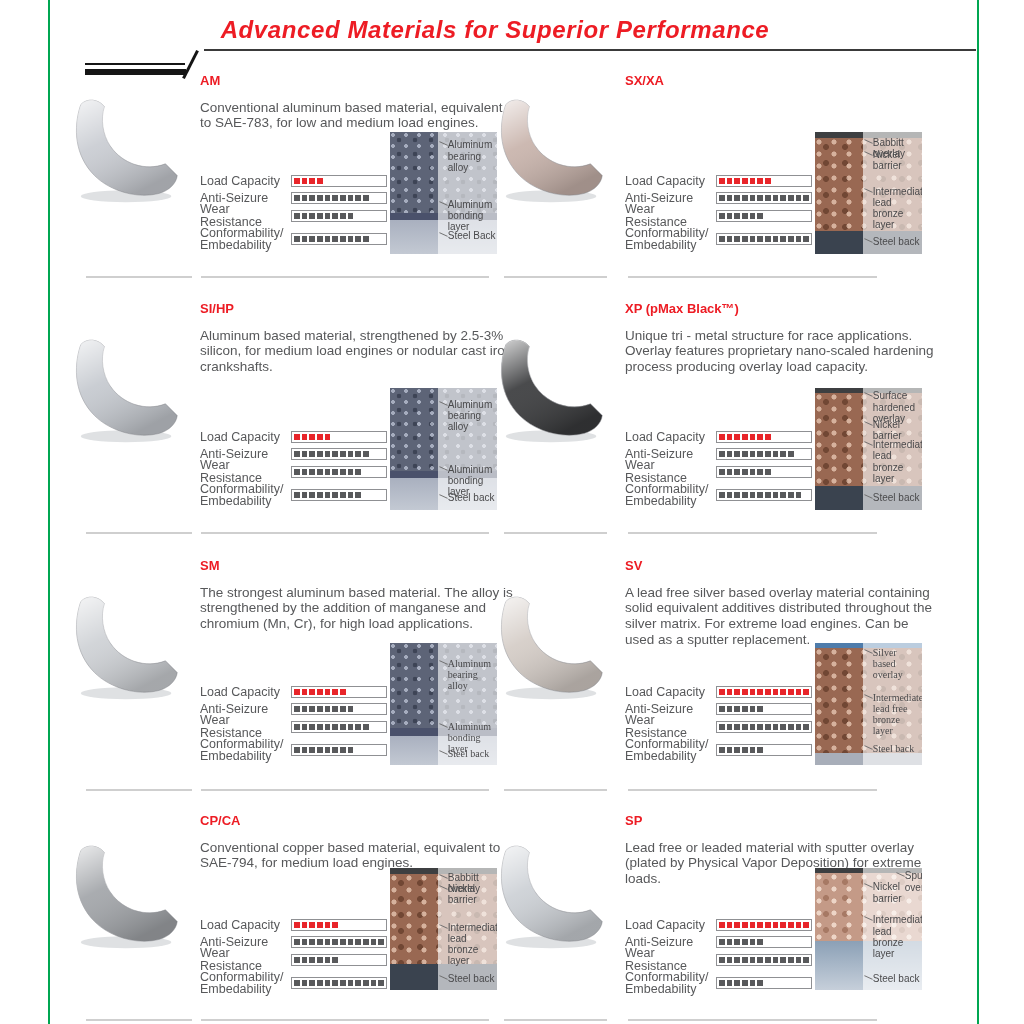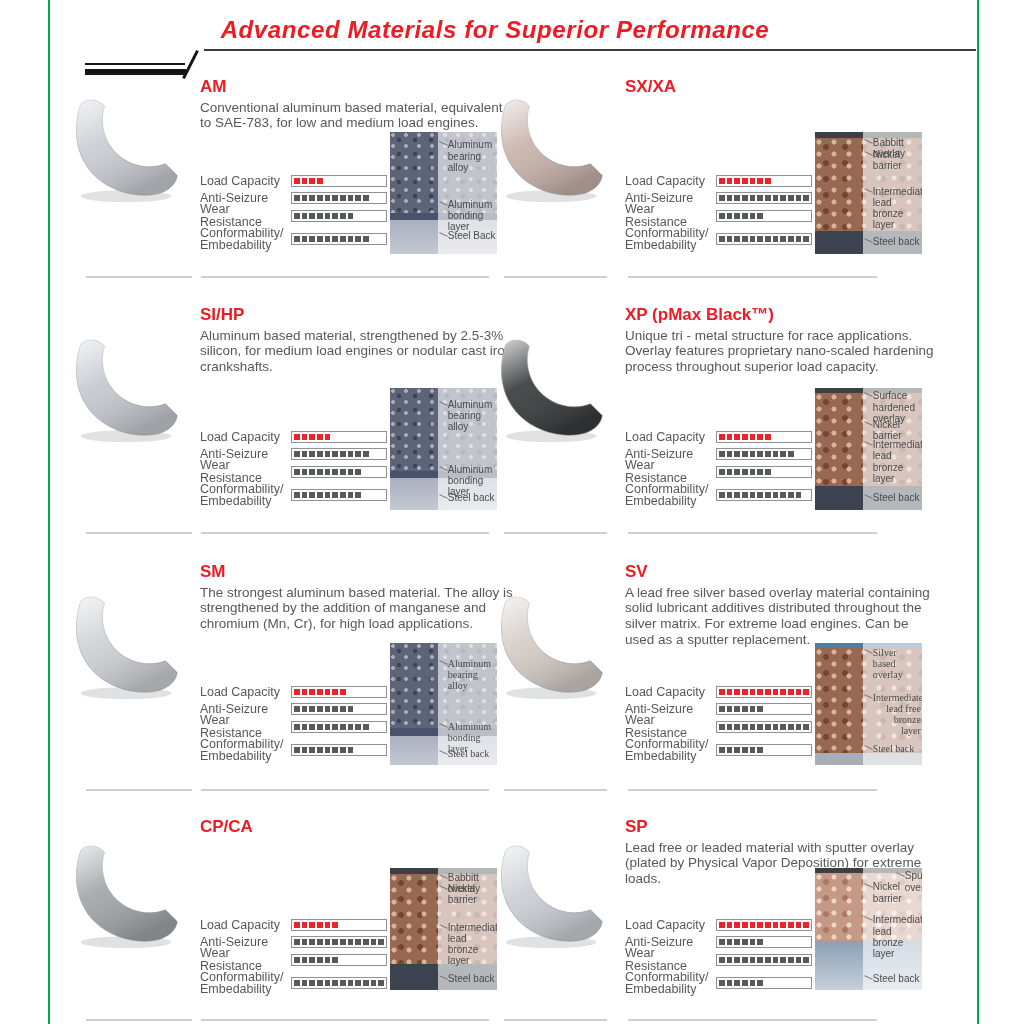--- a/index.html
+++ b/index.html
@@ -21,21 +21,21 @@
   
   .sep{position:absolute;height:2px;background:#cfcfcf;}
 
   
   .sec{position:absolute;width:445px;height:218px;}
   .sec1{left:65px;top:60px;}  .sec2{left:490px;top:60px;}
   .sec3{left:65px;top:288px;} .sec4{left:490px;top:288px;}
   .sec5{left:65px;top:545px;} .sec6{left:490px;top:545px;}
   .sec7{left:65px;top:800px;} .sec8{left:490px;top:800px;}
 
-  .code{position:absolute;left:135px;top:0;font-size:17px;color:#ed1c24;}
+  .code{position:absolute;left:135px;top:0;font-size:13px;color:#ed1c24;}
   .desc{position:absolute;left:135px;top:26px;width:314px;font-size:13.5px;line-height:1.18;color:#57585a;}
 
   .bearing{position:absolute;left:0;width:128px;height:112px;}
   .row1 .bearing{top:34px;} .row2 .bearing{top:46px;} .row3 .bearing{top:46px;} .row4 .bearing{top:40px;}
 
   .ratings{position:absolute;left:135px;width:232px;}
   .row1 .ratings{top:112px;} .row2 .ratings{top:140px;} .row3 .ratings{top:138px;} .row4 .ratings{top:116px;}
   .rrow{display:flex;align-items:center;height:17.5px;}
   .rrow.last{height:29px;align-items:center;}
   .rlabel{width:91px;flex:none;font-size:12.5px;color:#57585a;line-height:12.5px;}
@@ -395,21 +395,21 @@
   <section class="sec sec4 row2">
     <div class="bearing">
       <svg class="bsvg" viewBox="0 0 130 112" width="128" height="112">
         <ellipse cx="62" cy="103" rx="46" ry="6" fill="#b9bcc0" opacity="0.45"></ellipse>
         <path class="shell" d="M16,10 C8,34 10,62 30,82 C46,98 74,106 96,100 C106,97 113,90 114,82 L102,70 C82,78 58,70 46,52 C38,40 36,24 40,12 C34,4 22,3 16,10 Z" stroke="#9a9da1" stroke-width="0.6" fill="#3a3b3d"></path>
         <path d="M16,10 C8,34 10,62 30,82 C46,98 74,106 96,100 C106,97 113,90 114,82 L102,70 C82,78 58,70 46,52 C38,40 36,24 40,12 C34,4 22,3 16,10 Z" fill="url(#shine)"></path>
         <path d="M40,12 C36,24 38,40 46,52 L52,48 C45,37 43,25 46,14 Z" fill="#ffffff" opacity="0.35"></path>
       </svg>
     </div>
     <h3 class="code">XP (pMax Black™)</h3>
-    <p class="desc">Unique tri - metal structure for race applications. Overlay features proprietary nano-scaled hardening process throughout superior load capacity.</p>
+    <p class="desc">Unique tri - metal structure for race applications. Overlay features proprietary nano-scaled hardening process producing overlay load capacity.</p>
     <div class="ratings">
       <div class="rrow">
         <span class="rlabel">Load Capacity</span>
         <div class="bar red">
               <i class="on"></i>
               <i class="on"></i>
               <i class="on"></i>
               <i class="on"></i>
               <i class="on"></i>
               <i class="on"></i>
@@ -580,21 +580,21 @@
   <section class="sec sec6 row3">
     <div class="bearing">
       <svg class="bsvg" viewBox="0 0 130 112" width="128" height="112">
         <ellipse cx="62" cy="103" rx="46" ry="6" fill="#b9bcc0" opacity="0.45"></ellipse>
         <path class="shell" d="M16,10 C8,34 10,62 30,82 C46,98 74,106 96,100 C106,97 113,90 114,82 L102,70 C82,78 58,70 46,52 C38,40 36,24 40,12 C34,4 22,3 16,10 Z" stroke="#9a9da1" stroke-width="0.6" fill="#d4ccc6"></path>
         <path d="M16,10 C8,34 10,62 30,82 C46,98 74,106 96,100 C106,97 113,90 114,82 L102,70 C82,78 58,70 46,52 C38,40 36,24 40,12 C34,4 22,3 16,10 Z" fill="url(#shine)"></path>
         <path d="M40,12 C36,24 38,40 46,52 L52,48 C45,37 43,25 46,14 Z" fill="#ffffff" opacity="0.35"></path>
       </svg>
     </div>
     <h3 class="code">SV</h3>
-    <p class="desc">A lead free silver based overlay material containing solid lubricant additives distributed throughout the silver matrix. For extreme load engines. Can be used as a sputter replacement.</p>
+    <p class="desc">A lead free silver based overlay material containing solid equivalent additives distributed throughout the silver matrix. For extreme load engines. Can be used as a sputter replacement.</p>
     <div class="ratings">
       <div class="rrow">
         <span class="rlabel">Load Capacity</span>
         <div class="bar red">
               <i class="on"></i>
               <i class="on"></i>
               <i class="on"></i>
               <i class="on"></i>
               <i class="on"></i>
               <i class="on"></i>
@@ -657,35 +657,36 @@
               <i></i>
             </div>
       </div>
     </div>
     <div class="diagram">
           <div class="layer band-blue" style="height: 4%;"></div>
           <div class="layer tex-copper" style="height: 86%;"></div>
           <div class="layer band-steel-gray" style="height: 10%;"></div>
           <div class="overlay"></div>
           <div class="dlabel" style="top: 3%;"><i class="leader"></i>Silver based overlay</div>
-          <div class="dlabel" style="top: 40%; text-align: right;"><i class="leader"></i>Intermediate lead free bronze layer</div>
+          <div class="dlabel" style="top: 40%;"><i class="leader"></i>Intermediate lead free bronze layer</div>
           <div class="dlabel" style="top: 82%;"><i class="leader"></i>Steel back</div>
         </div>
   </section>
 
   <section class="sec sec7 row4">
     <div class="bearing">
       <svg class="bsvg" viewBox="0 0 130 112" width="128" height="112">
         <ellipse cx="62" cy="103" rx="46" ry="6" fill="#b9bcc0" opacity="0.45"></ellipse>
         <path class="shell" d="M16,10 C8,34 10,62 30,82 C46,98 74,106 96,100 C106,97 113,90 114,82 L102,70 C82,78 58,70 46,52 C38,40 36,24 40,12 C34,4 22,3 16,10 Z" stroke="#9a9da1" stroke-width="0.6" fill="#a2a5a9"></path>
         <path d="M16,10 C8,34 10,62 30,82 C46,98 74,106 96,100 C106,97 113,90 114,82 L102,70 C82,78 58,70 46,52 C38,40 36,24 40,12 C34,4 22,3 16,10 Z" fill="url(#shine)"></path>
         <path d="M40,12 C36,24 38,40 46,52 L52,48 C45,37 43,25 46,14 Z" fill="#ffffff" opacity="0.35"></path>
       </svg>
     </div>
     <h3 class="code">CP/CA</h3>
+    <p class="desc">Conventional copper based material, equivalent to SAE-794, for medium load engines.</p>
     <div class="ratings">
       <div class="rrow">
         <span class="rlabel">Load Capacity</span>
         <div class="bar red">
               <i class="on"></i>
               <i class="on"></i>
               <i class="on"></i>
               <i class="on"></i>
               <i class="on"></i>
               <i class="on"></i>

